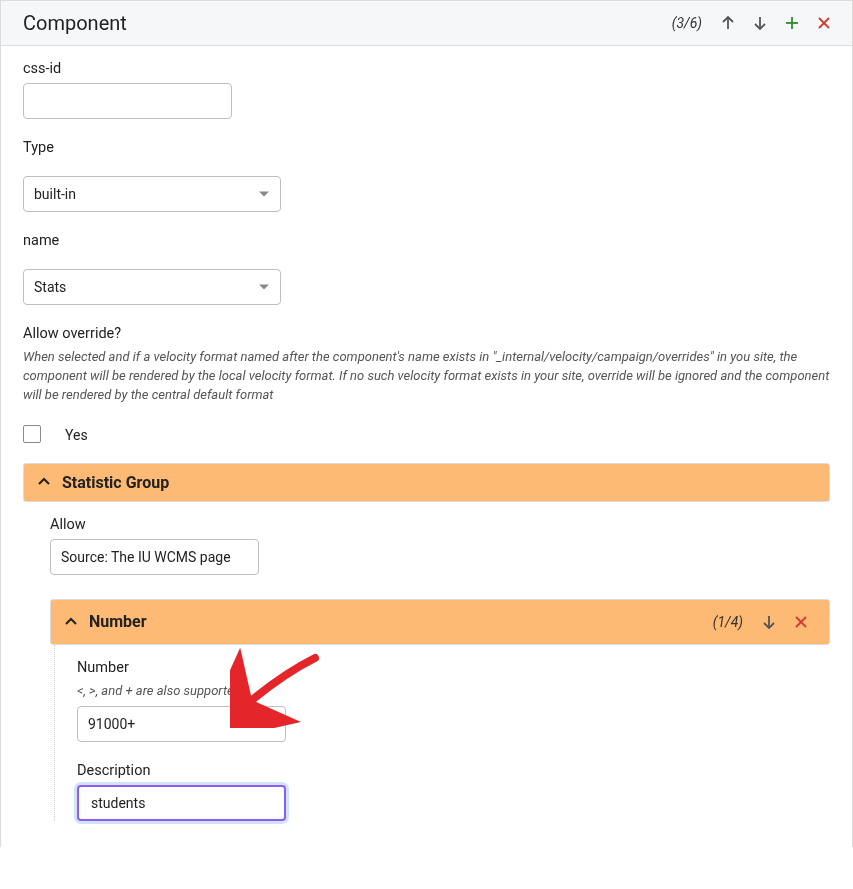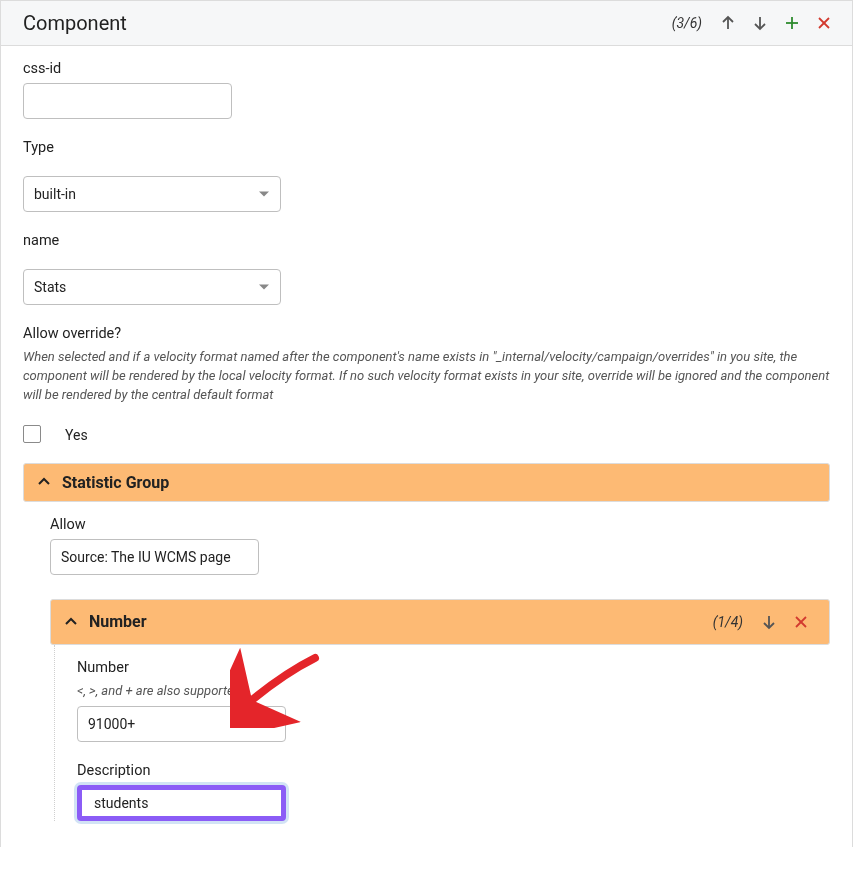--- a/index.html
+++ b/index.html
@@ -66,21 +66,21 @@
     width: 209px;
     height: 36px;
     border: 1px solid #bfbfbf;
     border-radius: 4px;
     padding: 0 10px;
     font-size: 14px;
     font-family: inherit;
     color: #222;
   }
   .text-input.focused {
-    border: 5px solid #8b5cf6;
+    border: 2px solid #8b5cf6;
     box-shadow: 0 0 0 3px rgba(74,144,217,0.25);
     outline: none;
     padding-left: 12px;
   }
   .select {
     position: relative;
     width: 258px;
     margin-top: 20px;
   }
   .select-box {

